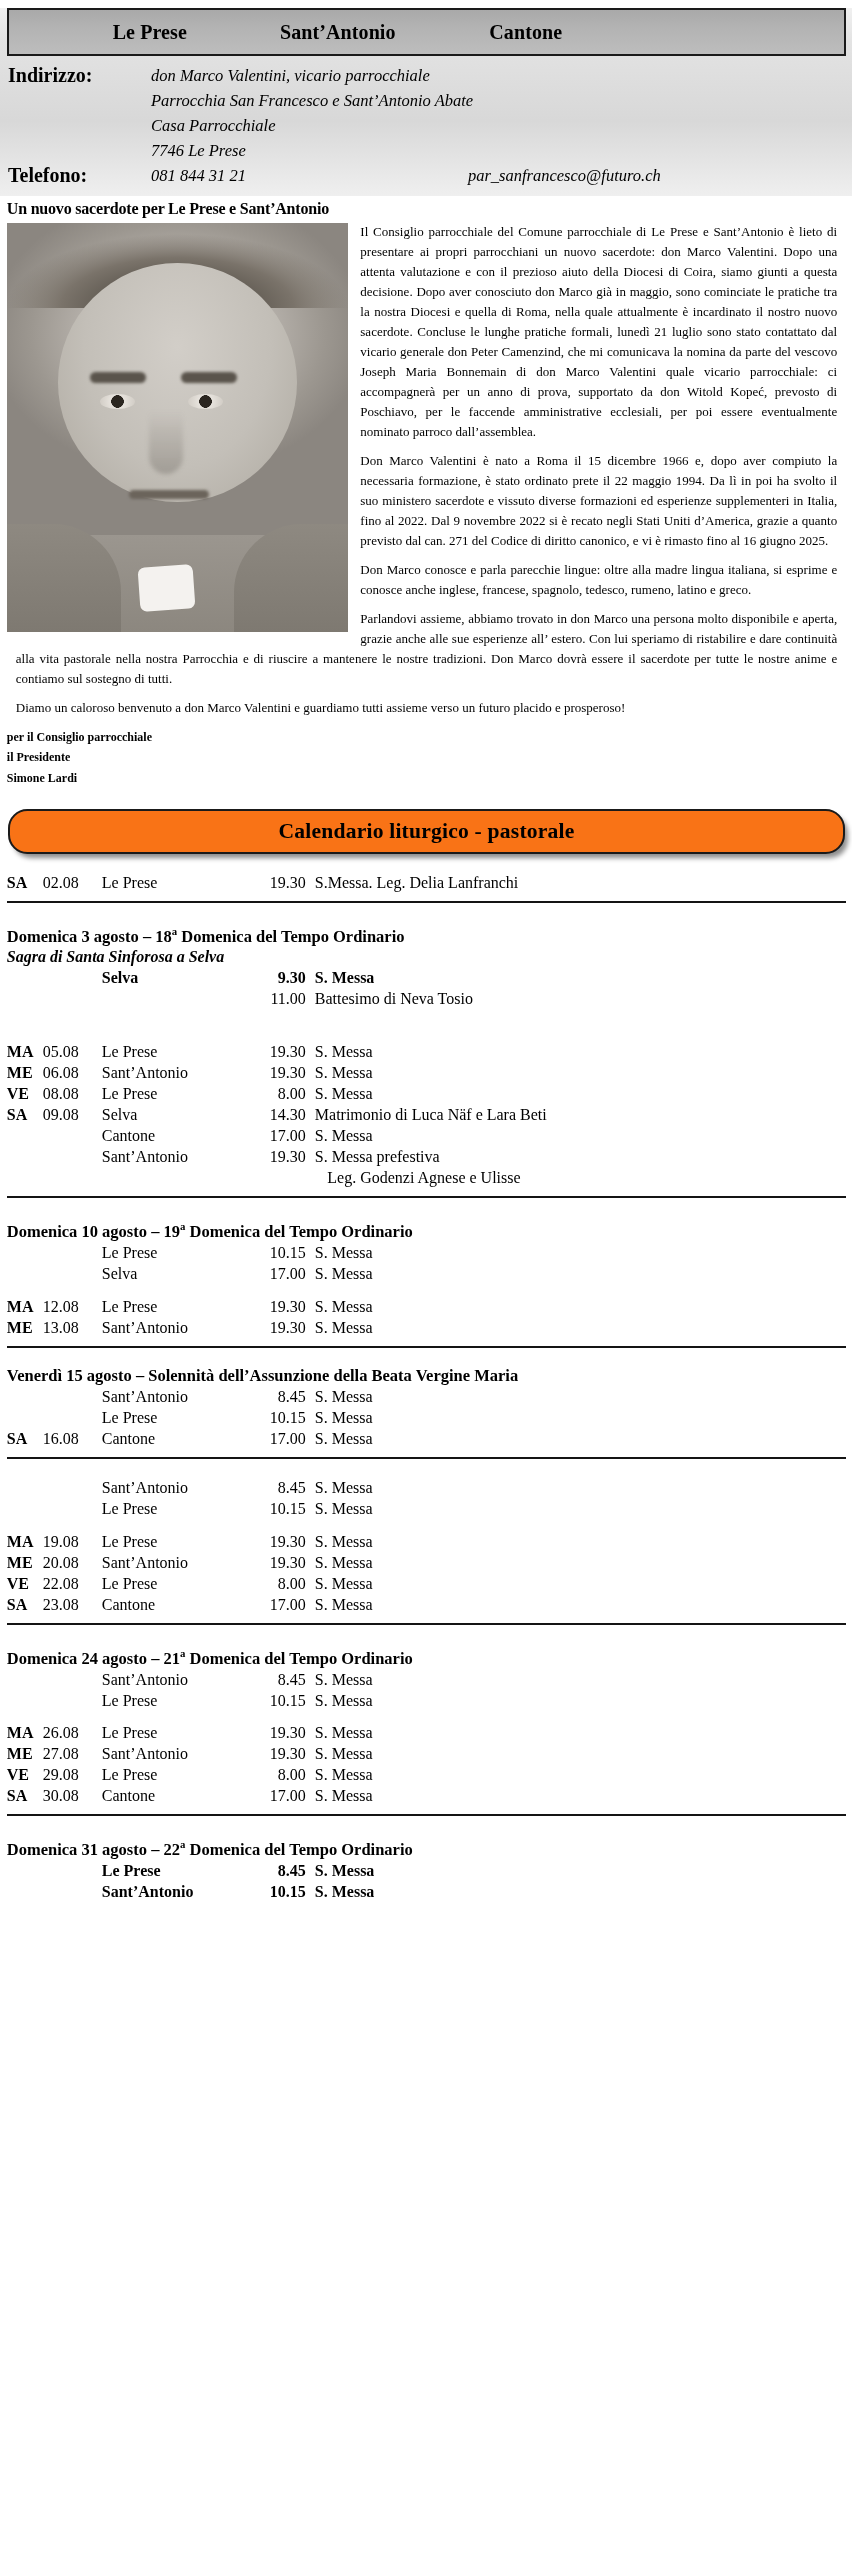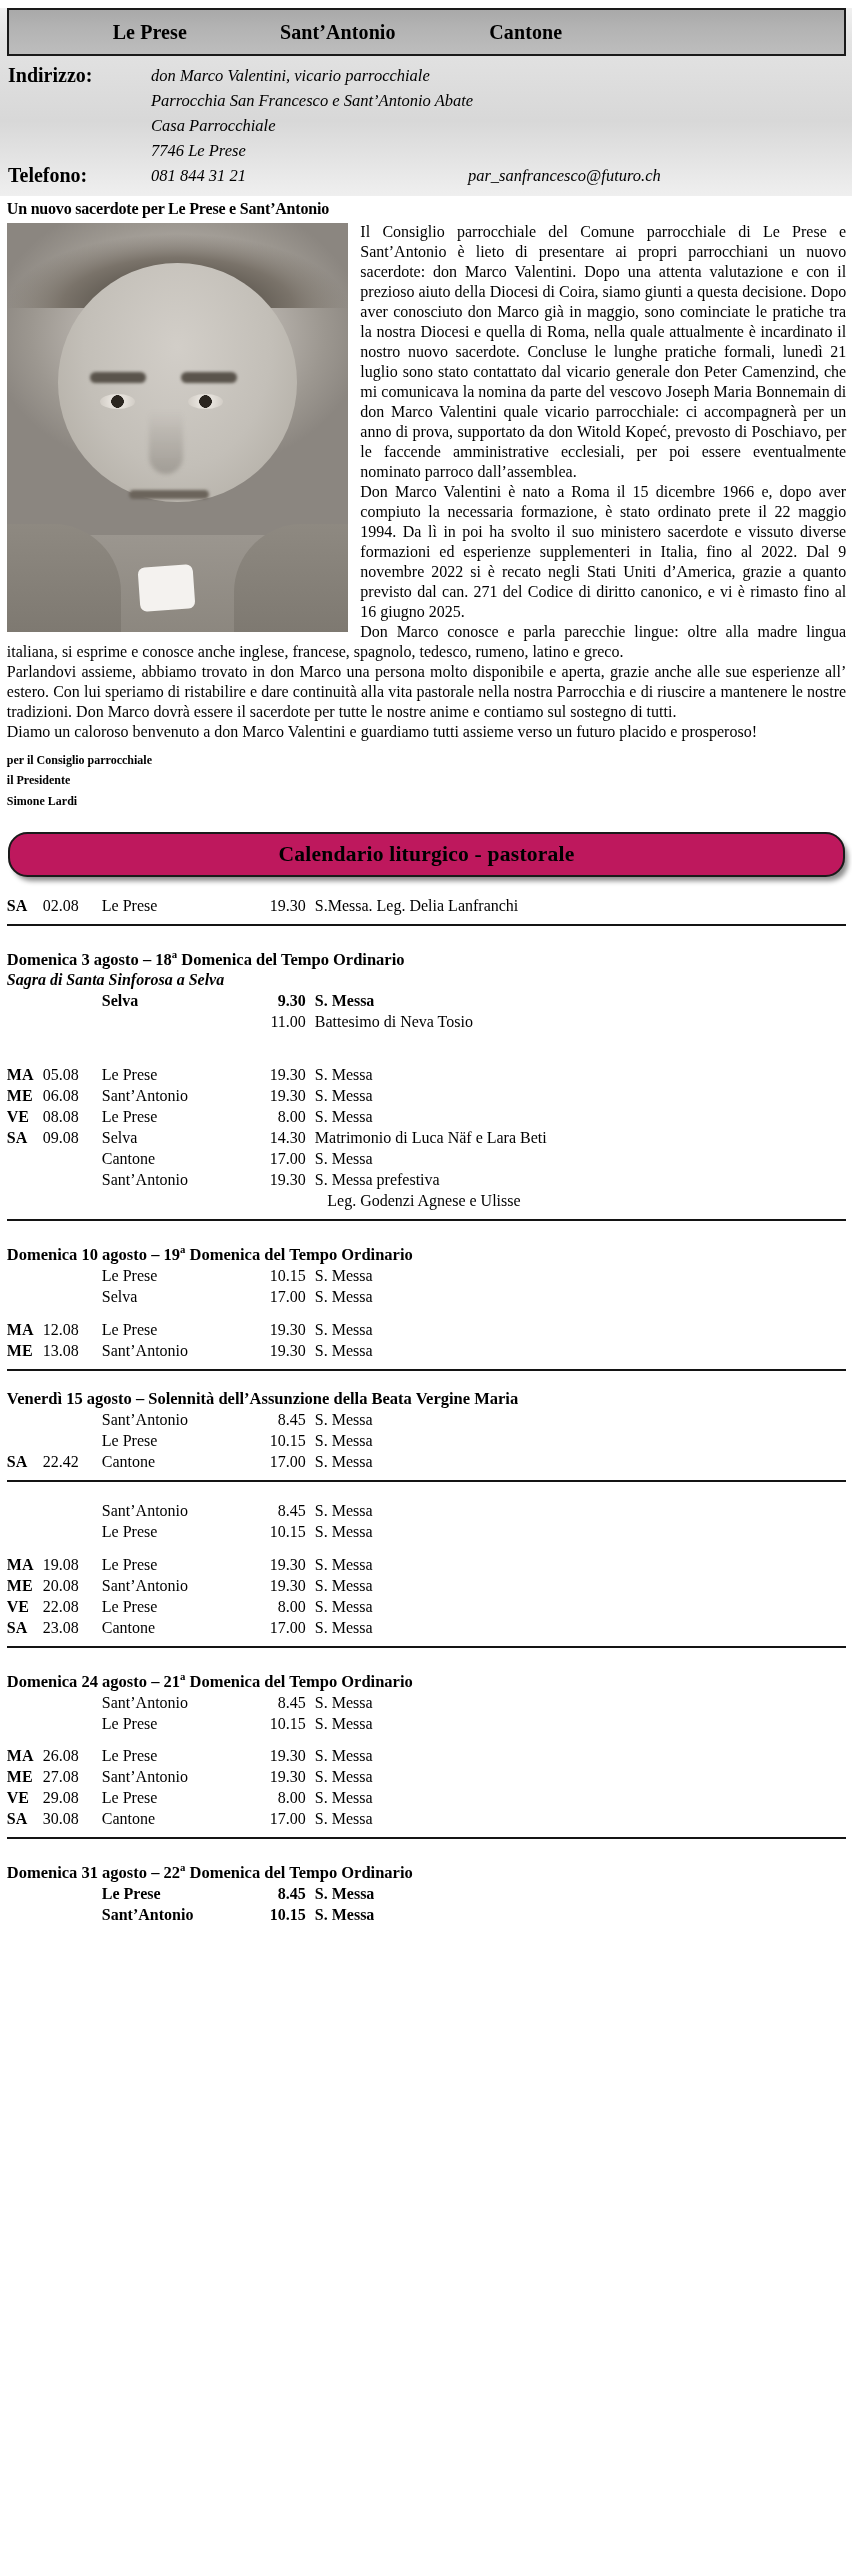--- a/index.html
+++ b/index.html
@@ -126,23 +126,23 @@
     background:#f4f2ef;transform:rotate(-4deg);
   }
   .photo .shoulderL,.photo .shoulderR{
     position:absolute;bottom:0;width:131px;height:108px;
     background:linear-gradient(to bottom,#8e8981 0%,#7e7971 100%);
   }
   .photo .shoulderL{left:-17px;border-radius:0 68px 0 0;}
   .photo .shoulderR{right:-17px;border-radius:68px 0 0 0;}
 
   p.body{
-    font-size:16px;
+    font-size:13px;
     line-height:20px;
-    margin:0;
+    margin:9px;
     text-align:justify;
     text-justify:inter-word;
     hyphens:auto;
   }
   p.body.first{margin-top:0;}
   .signoff{
     clear:both;
     text-align:left;
     font-weight:bold;
     font-size:12px;
@@ -151,21 +151,21 @@
   }
 
   
   .calbanner-wrap{
     margin:20.5px 8px 0 8px;
     position:relative;
   }
   .calbanner{
     border:2.3px solid #1a1a1a;
     border-radius:19.3px;
-    background:#be185d;
+    background:#f97316;
     height:41px;
     display:flex;
     align-items:center;
     justify-content:center;
     box-shadow:4px 5.1px 5.1px -1.1px rgba(0,0,0,.45);
   }
   .calbanner span{
     font-size:21.6px;
     font-weight:bold;
     letter-spacing:0.2px;
@@ -416,21 +416,21 @@
         </div>
         <div class="row">
           <div class="c-day">&nbsp;</div>
           <div class="c-date">&nbsp;</div>
           <div class="c-place">Le Prese</div>
           <div class="c-time">10.15</div>
           <div class="c-desc">S. Messa</div>
         </div>
         <div class="row">
           <div class="c-day">SA</div>
-          <div class="c-date">22.42</div>
+          <div class="c-date">16.08</div>
           <div class="c-place">Cantone</div>
           <div class="c-time">17.00</div>
           <div class="c-desc">S. Messa</div>
         </div>
       </div>
       <hr class="hr">
       <div class="block">
         <div class="row">
           <div class="c-day">&nbsp;</div>
           <div class="c-date">&nbsp;</div>

